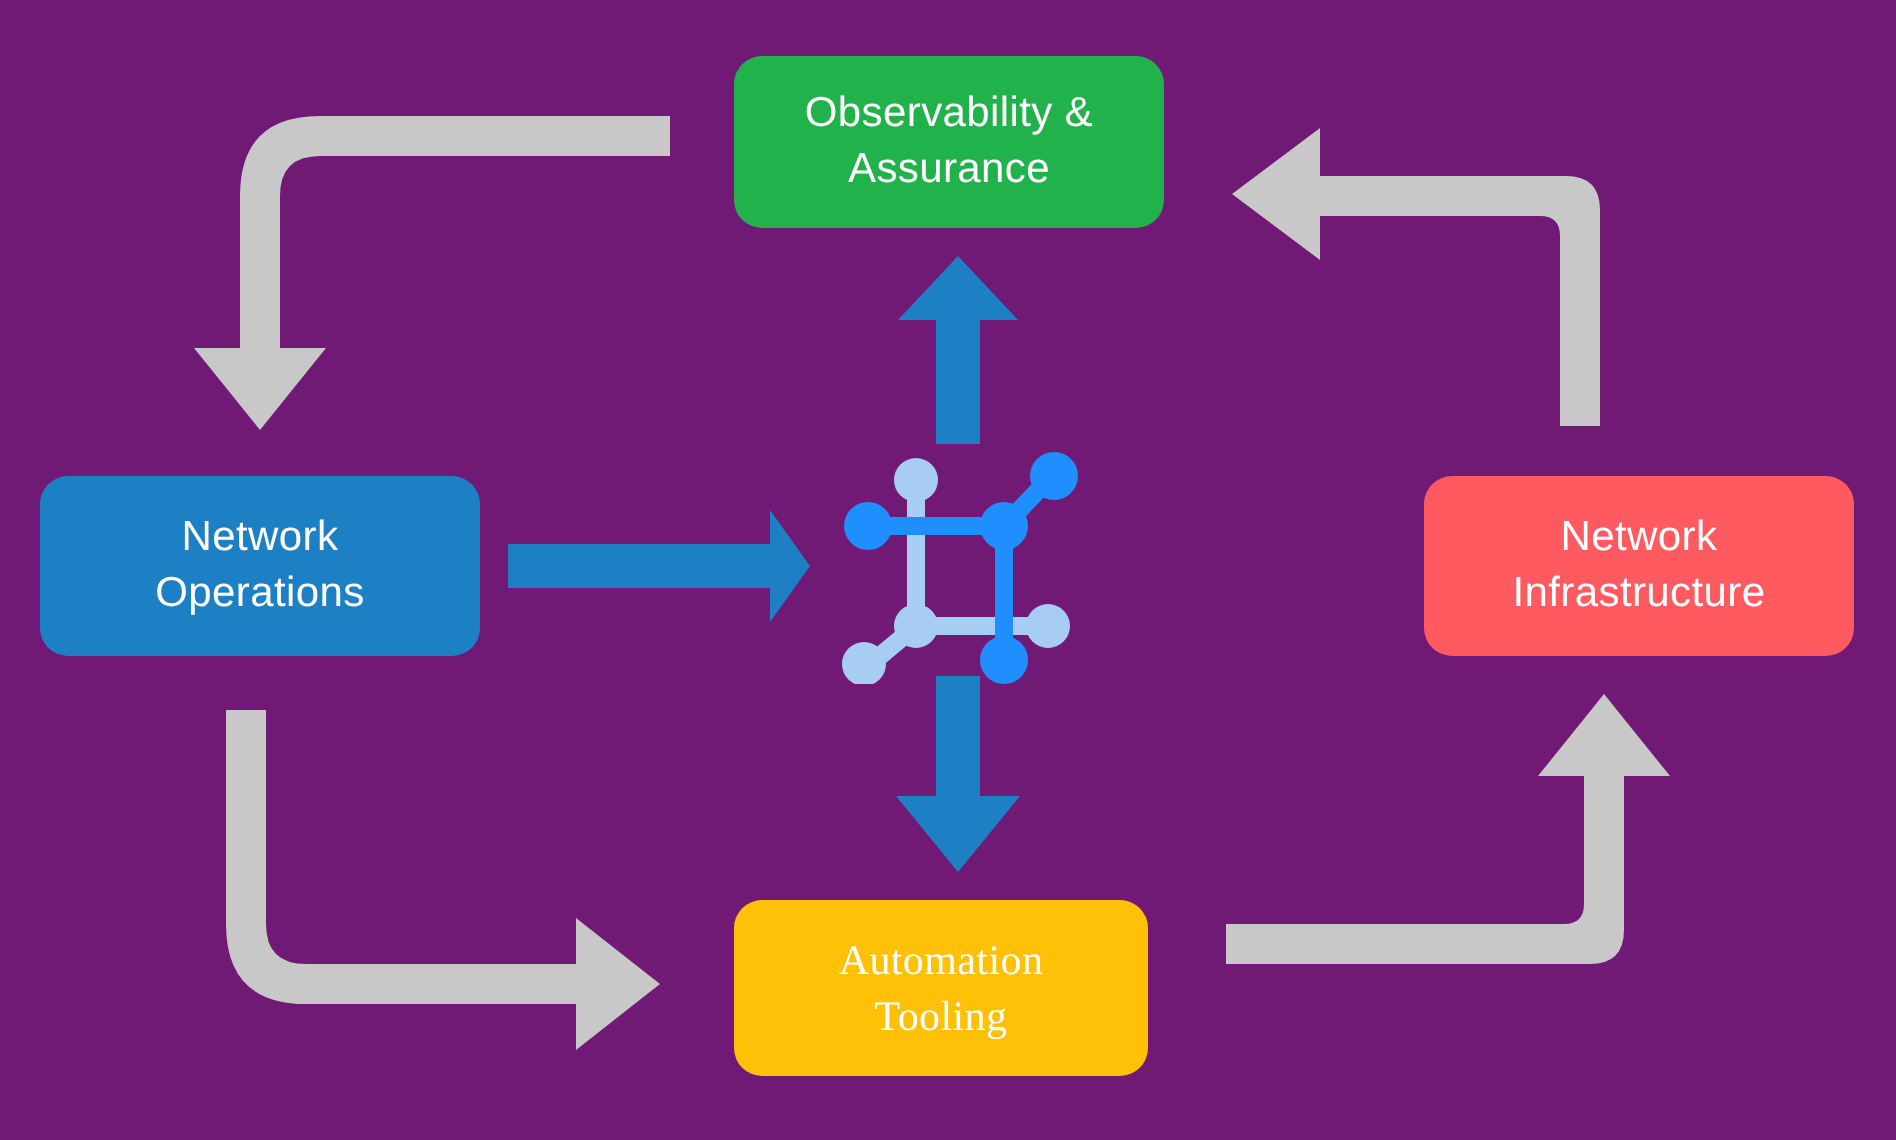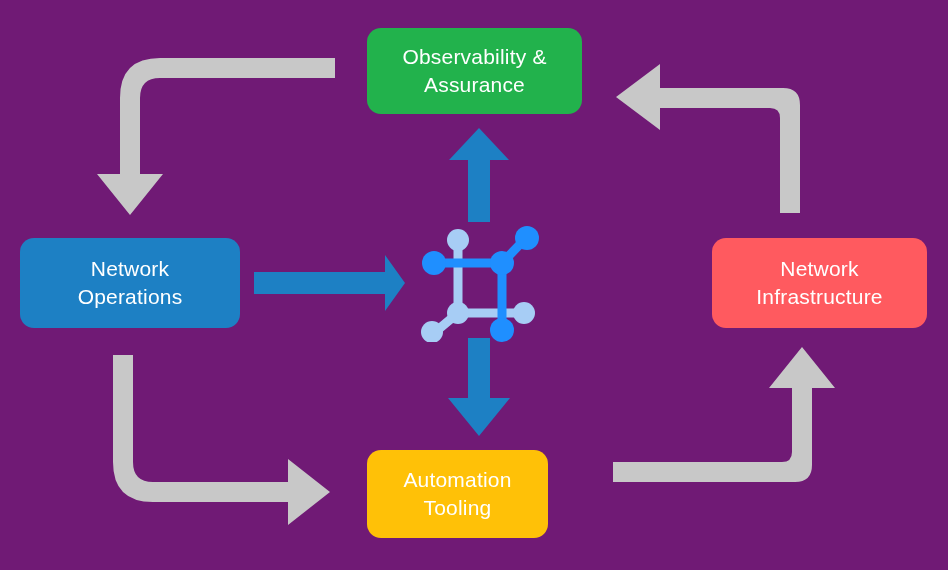--- a/index.html
+++ b/index.html
@@ -47,22 +47,23 @@
   }
   #box-network-infrastructure {
     left: 712px;
     top: 238px;
     width: 215px;
     height: 90px;
   }
   #box-automation-tooling {
     left: 367px;
     top: 450px;
-    width: 181px;
+    width: 207px;
     height: 88px;
+    font-family: Liberation Serif, serif;
   }
   .svg-layer {
     position: absolute;
     left: 0;
     top: 0;
     width: 948px;
     height: 570px;
     pointer-events: none;
   }
   .svg-layer > * { pointer-events: auto; }

